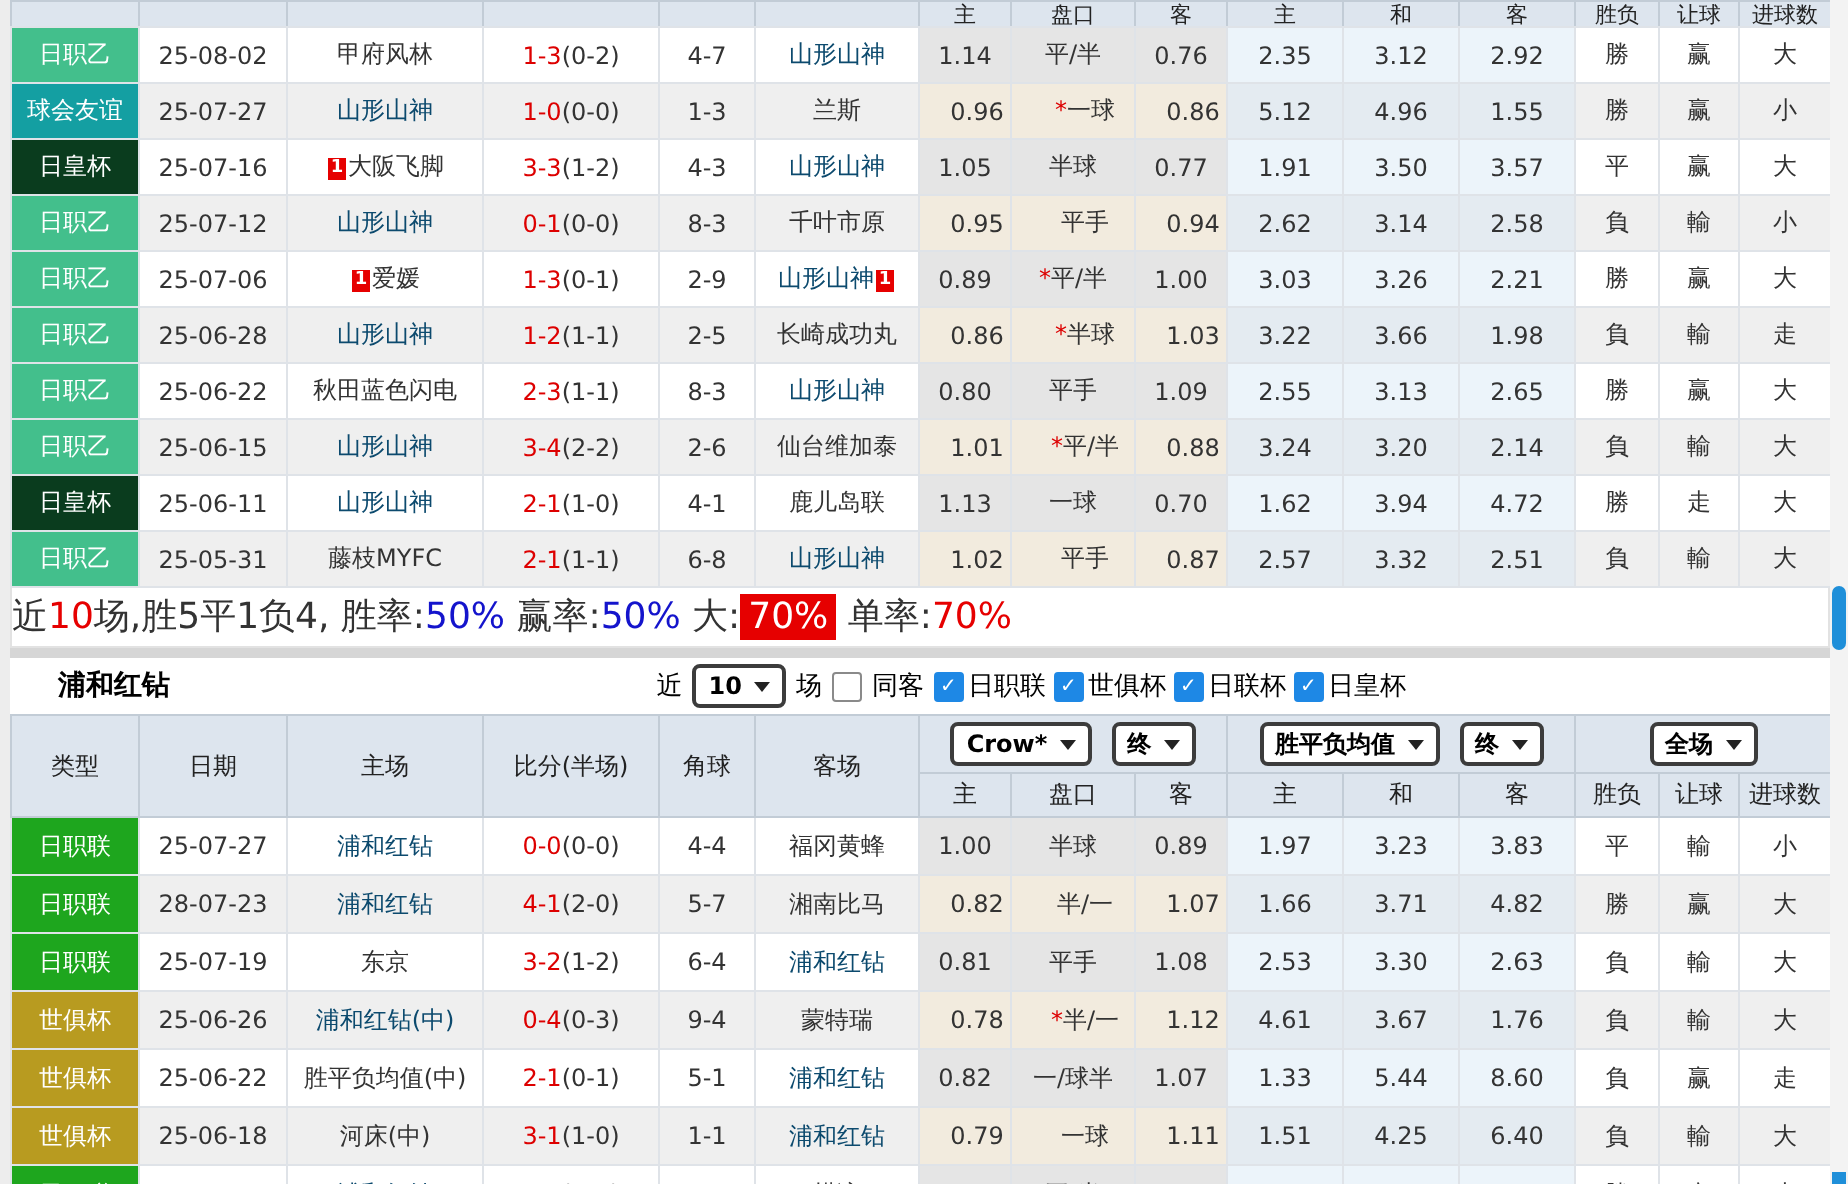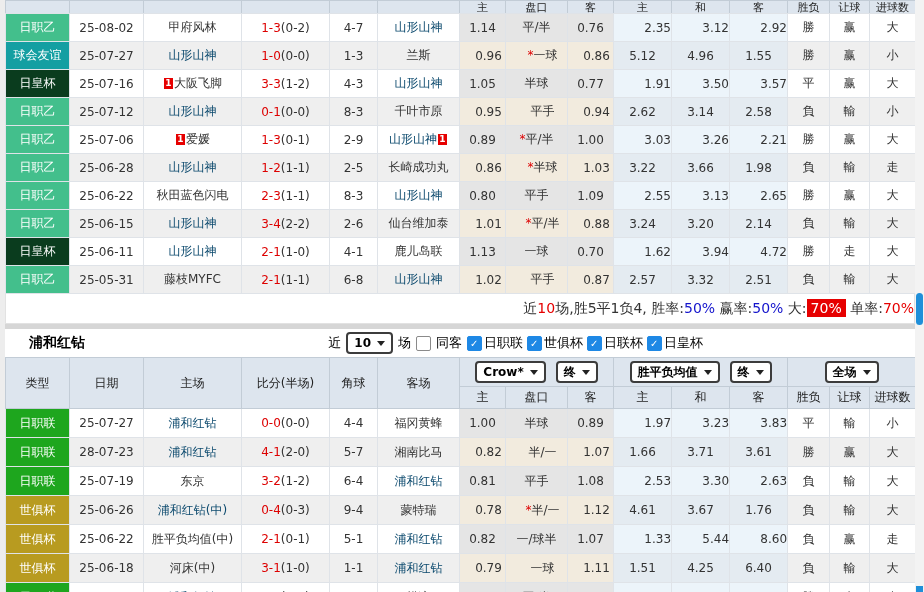--- a/index.html
+++ b/index.html
@@ -15,34 +15,34 @@
            font-size:12px;color:#333;height:27px;}
   .grid.t2 td{height:28px;}
   .grid td.head{background:#dde5ee;border-color:#c2ccd6;color:#222;}
   .t1clip{height:13px;overflow:hidden;display:block;}
   .t1clip td{height:13px;vertical-align:bottom;font-size:11px;line-height:13px;}
 
   tr.even td{background:#ffffff;}
   tr.odd td{background:#efefef;}
   tr.even td.ah{background:#e5e5e5;}
   tr.odd td.ah{background:#f2ebde;padding-left:12px;}
-  tr.even td.eu{background:#ecf4fa;text-align:right;}
+  tr.even td.eu{background:#ecf4fa;}
   tr.odd td.eu{background:#e4ebf1;}
   td.league{color:#ffffff;}
 
   .team-green{color:#0c4a6e;}
   .score-red{color:#dd0000;}
   .c-red{color:#c80000;}
   .c-green{color:#007700;}
   .c-blue{color:#2222cc;}
   .star{color:#dd0000;}
   .rc{display:inline-block;background:#e60000;color:#fff;font-style:normal;font-size:9px;
       line-height:11px;width:9px;height:11px;font-weight:700;margin:0 1px;vertical-align:1px;}
 
-  .summary{height:29px;line-height:29px;text-align:right;font-size:14px;background:#fff;
+  .summary{height:29px;line-height:29px;text-align:left;font-size:18px;background:#fff;
            border:1px solid #e2e2e2;border-top:none;width:908px;}
   .summary .hl{padding:1px 4px;}
   .band{height:5px;background:#d6d6d6;width:911px;}
 
   .section-row{height:28px;display:flex;align-items:center;background:#fff;width:910px;}
   .sec-title{margin-left:24px;font-weight:700;font-size:14px;color:#000;}
   .filters{margin-left:auto;margin-right:210px;display:flex;align-items:center;gap:5px;font-size:13px;color:#000;}
 
   .sel{display:inline-flex;align-items:center;gap:6px;border:2px solid #3c3c3c;border-radius:4px;
        background:#fff;padding:0 6px;height:18px;font-size:12px;font-weight:700;color:#000;cursor:pointer;}
@@ -412,21 +412,21 @@
             <td>28-07-23</td>
             <td><span class="team-green">浦和红钻</span></td>
             <td><span class="score-red">4-1</span><span>(2-0)</span></td>
             <td>5-7</td>
             <td><span>湘南比马</span></td>
             <td class="ah">0.82</td>
             <td class="ah">半/一</td>
             <td class="ah">1.07</td>
             <td class="eu">1.66</td>
             <td class="eu">3.71</td>
-            <td class="eu">3.61</td>
+            <td class="eu">4.82</td>
             <td class="c-red">勝</td>
             <td class="c-red">赢</td>
             <td class="c-red">大</td>
           </tr>
           <tr class="even">
             <td class="league" style="background: rgb(30, 166, 30);">日职联</td>
             <td>25-07-19</td>
             <td><span>东京</span></td>
             <td><span class="score-red">3-2</span><span>(1-2)</span></td>
             <td>6-4</td>

